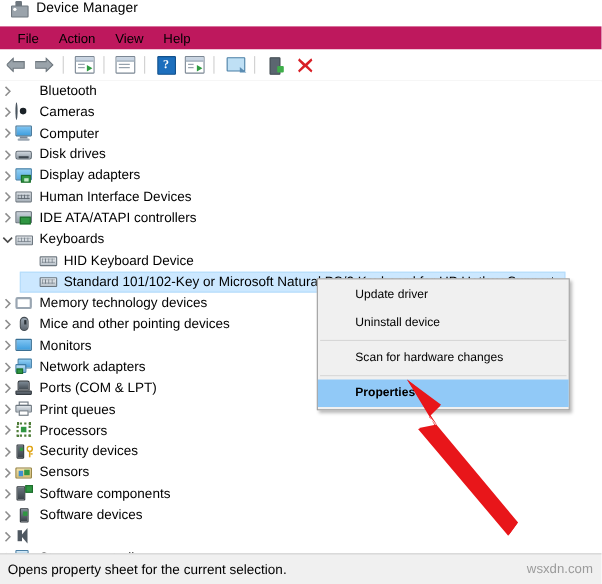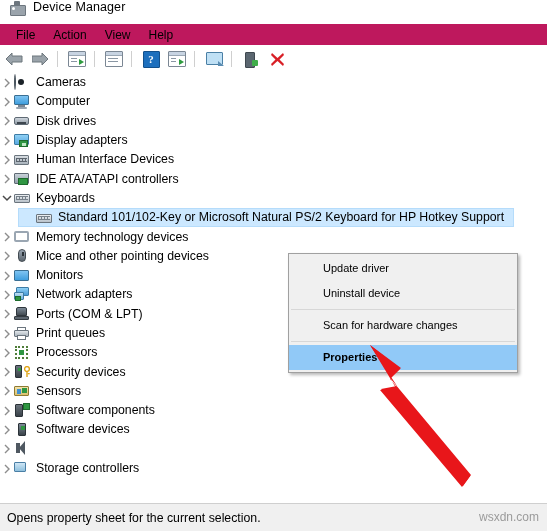--- a/index.html
+++ b/index.html
@@ -287,20 +287,36 @@
         <svg width="15" height="15" viewBox="0 0 15 15">
           <path d="M2,1 L7.5,6 L13,1 L14,3 L9.5,7.5 L14,12 L13,14 L7.5,9 L2,14 L1,12 L5.5,7.5 L1,3 Z" fill="#d81f26"></path>
         </svg>
       </span>
     </div>
 
   </div>
 
   <div class="tree">
 
+    <div class="row">
+      <div class="inner">
+        <span class="chev">
+            <svg width="8" height="10" viewBox="0 0 8 10">
+              <polyline points="2,1 6,5 2,9" fill="none" stroke="#8d8d8d" stroke-width="1.4"></polyline>
+            </svg>
+          </span>
+        <span class="ico">
+          <i class="bt"></i>
+          <svg class="btg" width="8" height="8" viewBox="0 0 8 10">
+              <polyline points="1,3 6,7 3.5,9 3.5,1 6,3 1,7" fill="none" stroke="#ffffff" stroke-width="1.1"></polyline>
+            </svg>
+        </span>
+        <span class="lbl">Bluetooth</span>
+      </div>
+    </div>
 
     <div class="row">
       <div class="inner">
         <span class="chev">
             <svg width="8" height="10" viewBox="0 0 8 10">
               <polyline points="2,1 6,5 2,9" fill="none" stroke="#8d8d8d" stroke-width="1.4"></polyline>
             </svg>
           </span>
         <span class="ico"><i class="cam"></i></span>
         <span class="lbl">Cameras</span>
@@ -389,20 +405,29 @@
               <polyline points="1,2 5,6 9,2" fill="none" stroke="#4a4a4a" stroke-width="1.5"></polyline>
             </svg>
           </span>
         <span class="ico">
             <i class="kbd"></i>
           </span>
         <span class="lbl">Keyboards</span>
       </div>
     </div>
 
+    <div class="row" style="padding-left:22px">
+      <div class="inner">
+        <span class="chev"></span>
+        <span class="ico">
+            <i class="kbd"></i>
+          </span>
+        <span class="lbl">HID Keyboard Device</span>
+      </div>
+    </div>
 
     <div class="row selected" style="padding-left:22px">
       <div class="selbg" style="left:18px;width:496px"></div>
       <div class="inner">
         <span class="chev"></span>
         <span class="ico">
             <i class="kbd"></i>
           </span>
         <span class="lbl">Standard 101/102-Key or Microsoft Natural PS/2 Keyboard for HP Hotkey Support</span>
       </div>

